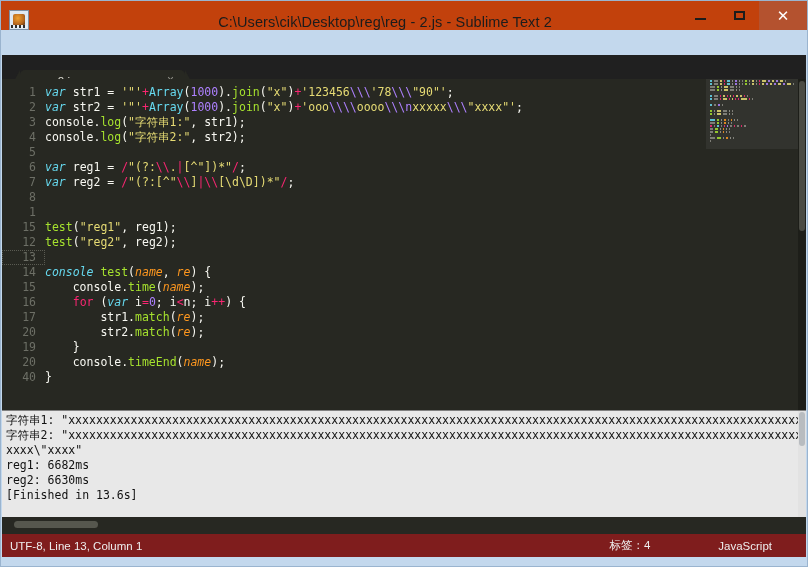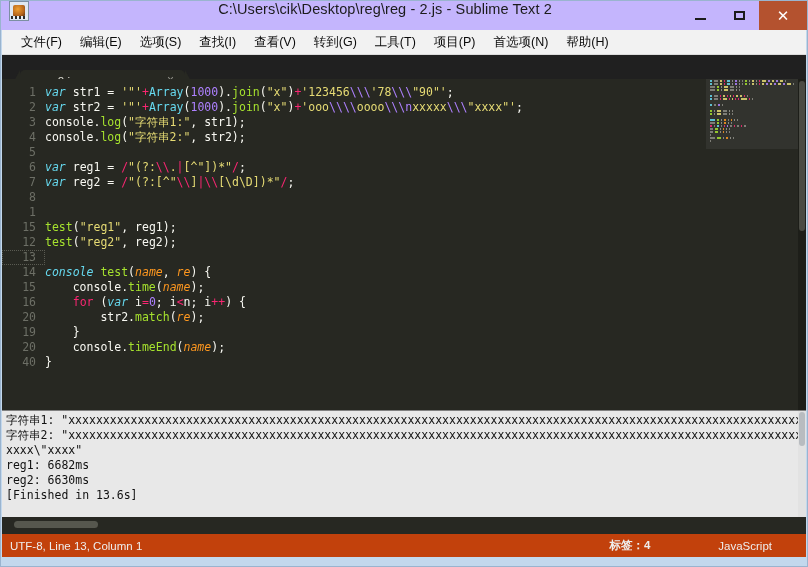--- a/index.html
+++ b/index.html
@@ -22,23 +22,23 @@
     box-sizing: border-box;
     border: 1px solid #9ab4cf;
   }
 
   
   .titlebar {
     position: absolute;
     left: 0; top: 0;
     width: 806px;
     height: 29px;
-    background: #c4b5fd;
+    background: #c2410c;
     display: flex;
-    align-items: flex-start;
+    align-items: flex-end;
   }
   .app-icon {
     width: 20px; height: 20px;
     margin-left: 8px;
     background: #dfe8f2;
     border: 1px solid #7c8fa3;
     box-sizing: border-box;
     position: relative;
     flex: 0 0 auto;
   }
@@ -336,36 +336,35 @@
     background: #56574e;
     border-radius: 4px;
   }
 
   
   .statusbar {
     position: absolute;
     left: 1px; top: 533px;
     width: 804px;
     height: 23px;
-    background: #c2410c;
+    background: #7f1d1d;
     display: flex;
     align-items: center;
     color: #eeeeee;
     font-size: 11.5px;
     font-family: "Liberation Sans", sans-serif;
   }
   .status-left {
     margin-left: 8px;
     white-space: nowrap;
   }
   .status-spacer { flex: 1 1 auto; }
   .status-tabs {
     margin-right: 68px;
     white-space: nowrap;
-    font-weight: bold;
   }
   .status-lang {
     margin-right: 34px;
     white-space: nowrap;
   }
   .bottom-edge {
     position: absolute;
     left: 0; top: 556px;
     width: 806px;
     height: 9px;
@@ -386,32 +385,20 @@
       </div>
       <div class="win-btn">
         <span class="glyph-max"></span>
       </div>
       <div class="win-btn close">
         <span class="glyph-close">✕</span>
       </div>
     </div>
   </div>
 
-  <div class="menubar">
-    <div class="menu-item">文件(F)</div>
-    <div class="menu-item">编辑(E)</div>
-    <div class="menu-item">选项(S)</div>
-    <div class="menu-item">查找(I)</div>
-    <div class="menu-item">查看(V)</div>
-    <div class="menu-item">转到(G)</div>
-    <div class="menu-item">工具(T)</div>
-    <div class="menu-item">项目(P)</div>
-    <div class="menu-item">首选项(N)</div>
-    <div class="menu-item">帮助(H)</div>
-  </div>
 
   <div class="editor-frame">
 
     <div class="tabbar">
       <div class="tab">
         <span class="tab-label">reg - 2.js</span>
         <span class="tab-close">×</span>
       </div>
     </div>
 
@@ -425,20 +412,21 @@
           <div class="line"><span class="gutter">6</span><span class="code"><span class="kw">var</span><span class="code"> reg1 = </span><span class="rxp">/</span><span class="rx">"(?:</span><span class="rxp">\\</span><span class="rx">.</span><span class="rxp">|</span><span class="rx">[^"]</span><span class="rx">)*"</span><span class="rxp">/</span><span class="code">;</span></span></div>
           <div class="line"><span class="gutter">7</span><span class="code"><span class="kw">var</span><span class="code"> reg2 = </span><span class="rxp">/</span><span class="rx">"(?:[^"</span><span class="rxp">\\</span><span class="rx">]</span><span class="rxp">|</span><span class="rxp">\\</span><span class="rx">[\d\D])*"</span><span class="rxp">/</span><span class="code">;</span></span></div>
           <div class="line"><span class="gutter">8</span><span class="code"></span></div>
           <div class="line"><span class="gutter">1</span><span class="code"></span></div>
           <div class="line"><span class="gutter">15</span><span class="code"><span class="fn">test</span><span class="par">(</span><span class="str">"reg1"</span><span class="code">, reg1</span><span class="par">)</span><span class="code">;</span></span></div>
           <div class="line"><span class="gutter">12</span><span class="code"><span class="fn">test</span><span class="par">(</span><span class="str">"reg2"</span><span class="code">, reg2</span><span class="par">)</span><span class="code">;</span></span></div>
           <div class="line current"><span class="gutter">13</span><span class="code"></span></div>
           <div class="line"><span class="gutter">14</span><span class="code"><span class="kw">console</span><span class="code"> </span><span class="fn">test</span><span class="par">(</span><span class="var">name</span><span class="code">, </span><span class="var">re</span><span class="par">)</span><span class="code"> {</span></span></div>
           <div class="line"><span class="gutter">15</span><span class="code"><span class="code">    console.</span><span class="fn">time</span><span class="par">(</span><span class="var">name</span><span class="par">)</span><span class="code">;</span></span></div>
           <div class="line"><span class="gutter">16</span><span class="code"><span class="code">    </span><span class="kw2">for</span><span class="code"> (</span><span class="kw">var</span><span class="code"> i</span><span class="op">=</span><span class="num">0</span><span class="code">; i</span><span class="op">&lt;</span><span class="code">n; i</span><span class="op">++</span><span class="code">) {</span></span></div>
+          <div class="line"><span class="gutter">17</span><span class="code"><span class="code">        str1.</span><span class="fn">match</span><span class="par">(</span><span class="var">re</span><span class="par">)</span><span class="code">;</span></span></div>
           <div class="line"><span class="gutter">20</span><span class="code"><span class="code">        str2.</span><span class="fn">match</span><span class="par">(</span><span class="var">re</span><span class="par">)</span><span class="code">;</span></span></div>
           <div class="line"><span class="gutter">19</span><span class="code"><span class="code">    }</span></span></div>
           <div class="line"><span class="gutter">20</span><span class="code"><span class="code">    console.</span><span class="fn">timeEnd</span><span class="par">(</span><span class="var">name</span><span class="par">)</span><span class="code">;</span></span></div>
           <div class="line"><span class="gutter">40</span><span class="code"><span class="code">}</span></span></div>
         </div>
     </div>
 
     <div class="minimap" id="minimap">
       <div class="mini-viewport"></div>
     <div class="mini-row">

